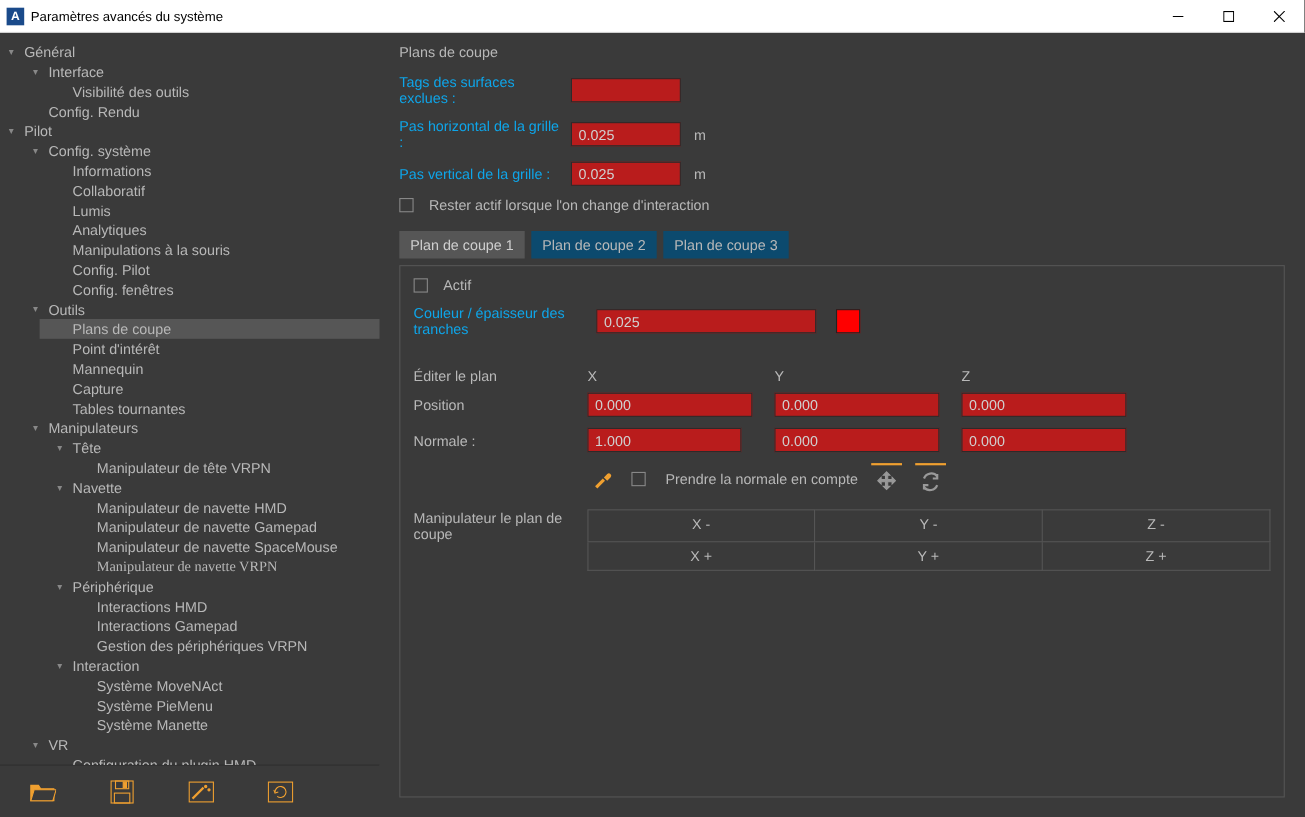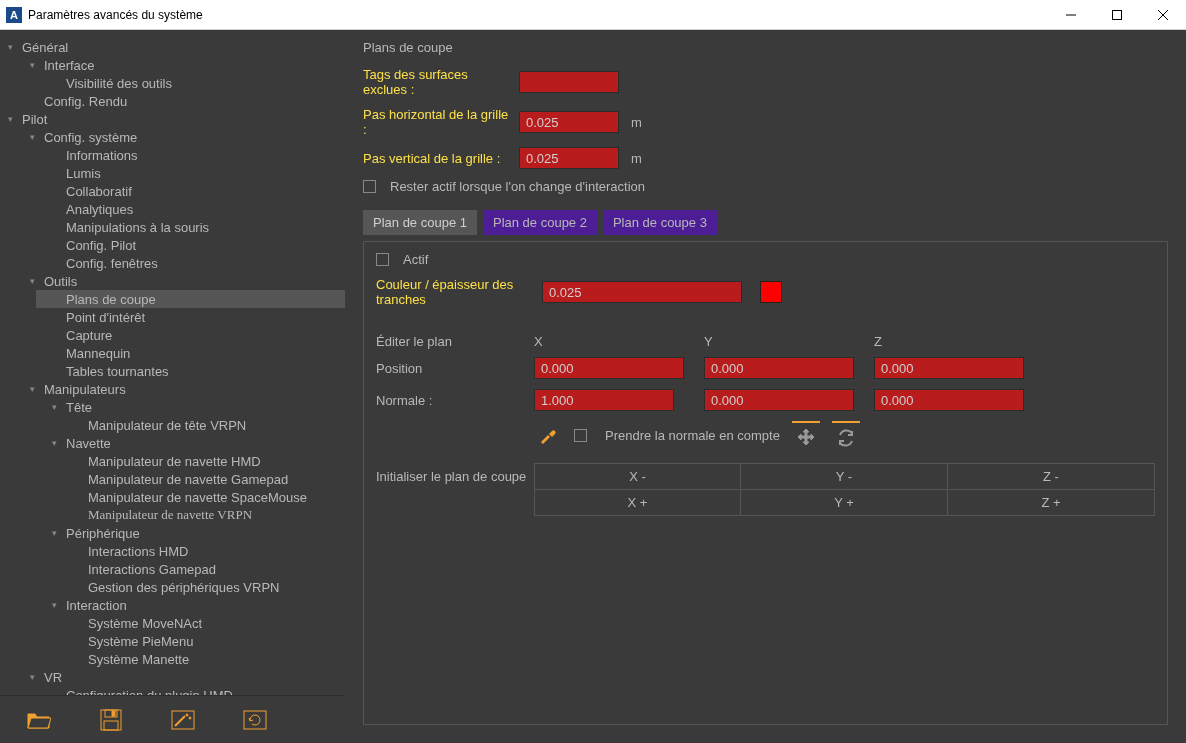--- a/index.html
+++ b/index.html
@@ -100,21 +100,21 @@
     display: flex;
     flex-direction: column;
   }
   .section-title { color: #b8b8b8; margin-bottom: 12px; font-size: 13px; }
   .form-row {
     display: flex;
     align-items: center;
     margin-bottom: 10px;
     gap: 8px;
   }
-  .form-row .field-label { width: 148px; color: #fde047; }
+  .form-row .field-label { width: 148px; color: #0ea5e9; }
   .tx {
     background: #b91c1c;
     border: 1px solid #2b2b2b;
     color: #d0d0d0;
     height: 22px;
     padding: 0 6px;
     font-size: 13px;
     width: 100px;
   }
   .unit { color: #b8b8b8; margin-left: 4px; }
@@ -125,21 +125,21 @@
     margin-right: 6px;
   }
   .tabs {
     display: flex;
     gap: 6px;
     margin-top: 6px;
     margin-bottom: 6px;
   }
   .tab {
     padding: 5px 10px;
-    background: #4c1d95;
+    background: #0c4a6e;
     color: #b8b8b8;
     cursor: pointer;
     font-size: 13px;
   }
   .tab.active { background: #565656; color: #cfcfcf; }
   .panel {
     flex: 1;
     border: 1px solid #555;
     padding: 10px 12px;
   }
@@ -273,27 +273,27 @@
                 <ul class="tree-ul">
                   <li>
                     <div class="tree-item leaf" style="padding-left: 16px;">
                       <span class="chevron"></span>
                       <span class="lbl">Informations</span>
                     </div>
                   </li>
                   <li>
                     <div class="tree-item leaf" style="padding-left: 16px;">
                       <span class="chevron"></span>
+                      <span class="lbl">Collaboratif</span>
+                    </div>
+                  </li>
+                  <li>
+                    <div class="tree-item leaf" style="padding-left: 16px;">
+                      <span class="chevron"></span>
                       <span class="lbl">Lumis</span>
-                    </div>
-                  </li>
-                  <li>
-                    <div class="tree-item leaf" style="padding-left: 16px;">
-                      <span class="chevron"></span>
-                      <span class="lbl">Collaboratif</span>
                     </div>
                   </li>
                   <li>
                     <div class="tree-item leaf" style="padding-left: 16px;">
                       <span class="chevron"></span>
                       <span class="lbl">Analytiques</span>
                     </div>
                   </li>
                   <li>
                     <div class="tree-item leaf" style="padding-left: 16px;">
@@ -329,27 +329,27 @@
                   </li>
                   <li>
                     <div class="tree-item leaf" style="padding-left: 16px;">
                       <span class="chevron"></span>
                       <span class="lbl">Point d'intérêt</span>
                     </div>
                   </li>
                   <li>
                     <div class="tree-item leaf" style="padding-left: 16px;">
                       <span class="chevron"></span>
+                      <span class="lbl">Mannequin</span>
+                    </div>
+                  </li>
+                  <li>
+                    <div class="tree-item leaf" style="padding-left: 16px;">
+                      <span class="chevron"></span>
                       <span class="lbl">Capture</span>
-                    </div>
-                  </li>
-                  <li>
-                    <div class="tree-item leaf" style="padding-left: 16px;">
-                      <span class="chevron"></span>
-                      <span class="lbl">Mannequin</span>
                     </div>
                   </li>
                   <li>
                     <div class="tree-item leaf" style="padding-left: 16px;">
                       <span class="chevron"></span>
                       <span class="lbl">Tables tournantes</span>
                     </div>
                   </li>
                 </ul>
               </li>
@@ -598,21 +598,21 @@
               <path d="M5 8 a7 7 0 0 1 12 -2"></path>
                 <path d="M17 4 v4 h-4"></path>
               <path d="M17 14 a7 7 0 0 1 -12 2"></path>
                 <path d="M5 18 v-4 h4"></path>
             </svg>
           </div>
         </div>
       </div>
 
       <div class="init-row">
-        <span style="align-self:center">Initialiser le plan de coupe</span>
+        <span style="align-self:center">Manipulateur le plan de coupe</span>
         <div class="init-cell">X -</div>
         <div class="init-cell">Y -</div>
         <div class="init-cell">Z -</div>
         <span></span>
         <div class="init-cell" style="border-top:none">X +</div>
         <div class="init-cell" style="border-top:none">Y +</div>
         <div class="init-cell" style="border-top:none">Z +</div>
       </div>
 
     </div>

